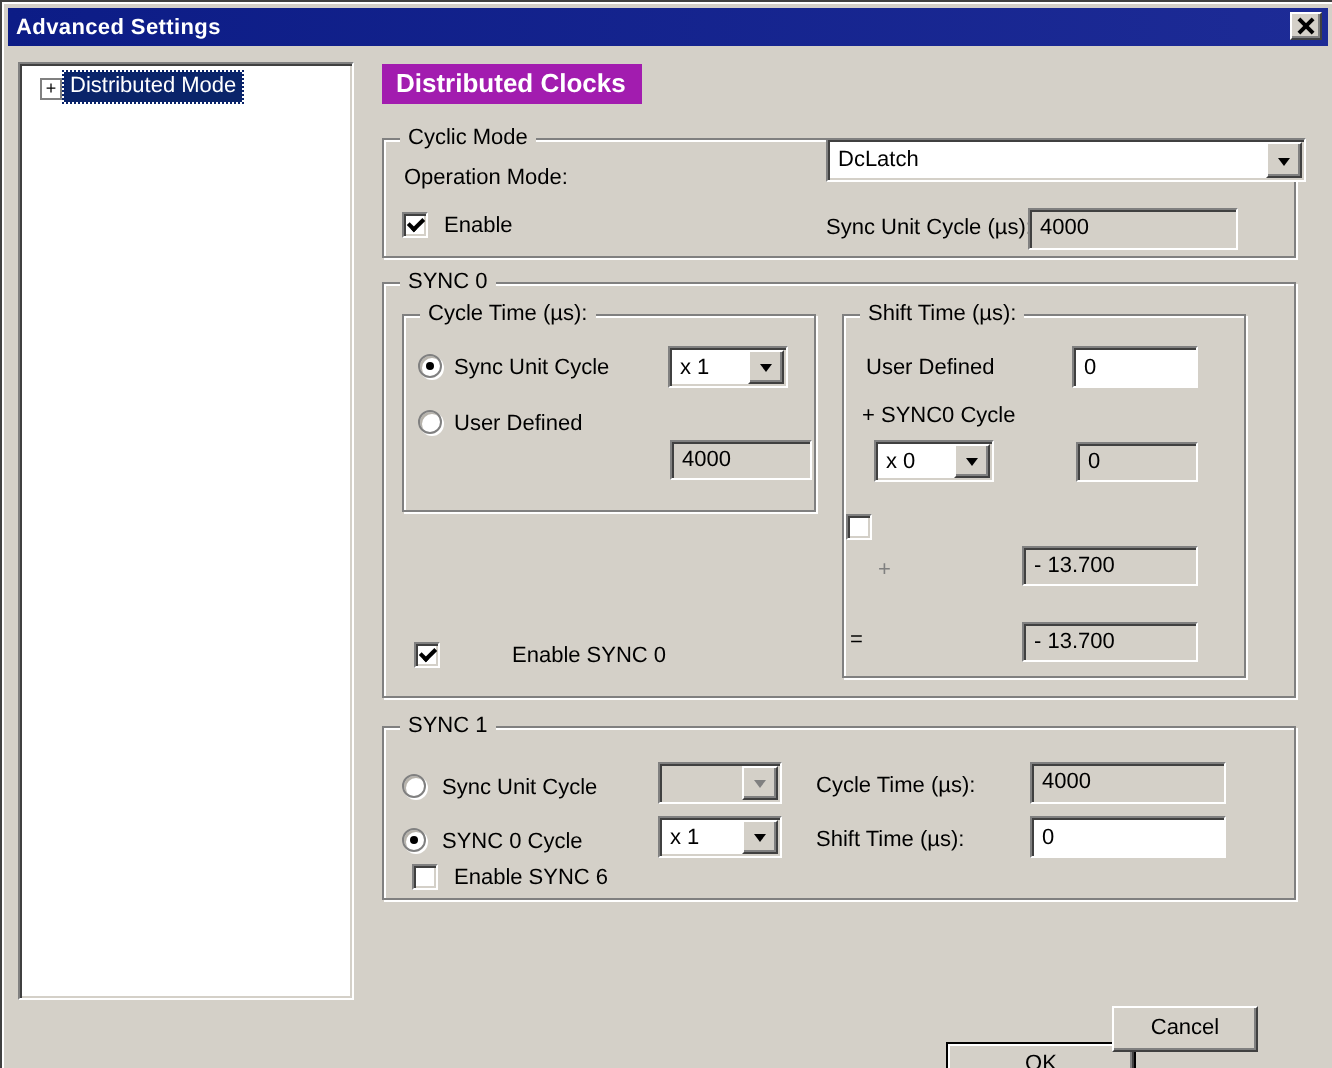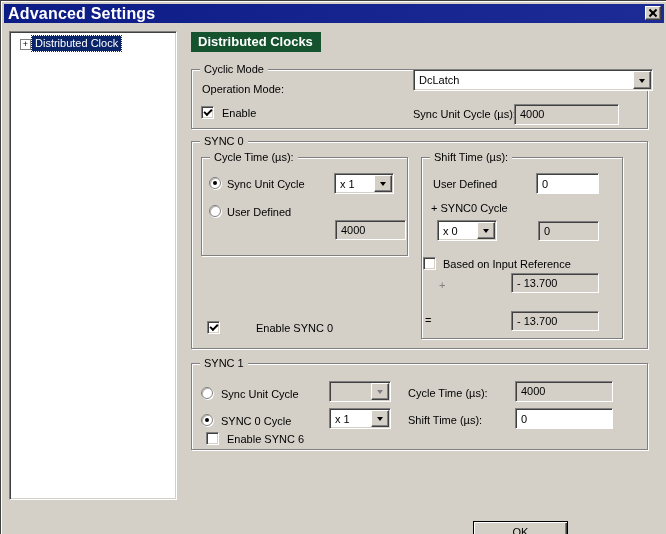--- a/index.html
+++ b/index.html
@@ -7,37 +7,37 @@
     position:relative;width:666px;height:534px;background:#d4d0c8;
     font-family:"Liberation Sans",sans-serif;font-size:11px;color:#000;
     border:1px solid #404040;
     box-shadow:inset 1px 1px 0 #ffffff, inset -1px -1px 0 #808080, inset 2px 2px 0 #d4d0c8;
     overflow:hidden;user-select:none;
   }
   .abs{position:absolute;}
   
   .titlebar{left:3px;top:3px;width:660px;height:19px;
     background:linear-gradient(90deg,#0c1c86,#1d2b96);display:flex;align-items:center;}
-  .title{color:#fff;font-weight:bold;font-size:16px;padding-left:4px;letter-spacing:.2px;}
+  .title{color:#fff;font-weight:bold;font-size:11px;padding-left:4px;letter-spacing:.2px;}
   .closebtn{position:absolute;right:3px;top:2px;width:16px;height:14px;background:#d4d0c8;
     border:1px solid;border-color:#fff #404040 #404040 #fff;box-shadow:inset -1px -1px 0 #808080;
     display:flex;align-items:center;justify-content:center;padding:0;cursor:default;}
   .xicon{position:relative;width:8px;height:8px;}
   .xicon::before,.xicon::after{content:"";position:absolute;left:-1px;top:3px;width:10px;height:2px;background:#000;}
   .xicon::before{transform:rotate(45deg);} .xicon::after{transform:rotate(-45deg);}
   
   .tree{left:8px;top:30px;width:166px;height:467px;background:#fff;
     border:1px solid;border-color:#808080 #fff #fff #808080;
     box-shadow:inset 1px 1px 0 #404040, inset -1px -1px 0 #d4d0c8;}
   .expander{position:absolute;left:10px;top:7px;width:9px;height:9px;background:#fff;
     border:1px solid #808080;font-size:9px;line-height:8px;text-align:center;color:#000;}
   .tree-label{position:absolute;left:22px;top:4px;background:#0a246a;color:#fff;
     padding:1px 3px 2px 3px;outline:1px dotted #0a246a;white-space:nowrap;}
   
-  .header{left:190px;top:31px;width:130px;height:20px;background:#14532d;color:#fff;
+  .header{left:190px;top:31px;width:130px;height:20px;background:#a21caf;color:#fff;
     font-size:13px;font-weight:bold;line-height:20px;padding-left:7px;box-sizing:border-box;}
   
   .group{border:1px solid #808080;box-shadow:1px 1px 0 #fff, inset 1px 1px 0 #fff;}
   .legend{position:absolute;top:-7px;left:8px;background:#d4d0c8;padding:0 4px;white-space:nowrap;}
   .lbl{white-space:nowrap;line-height:13px;}
   .dim{color:#808080;}
   
   .field{box-sizing:border-box;background:#d4d0c8;border:1px solid;border-color:#808080 #fff #fff #808080;
     box-shadow:inset 1px 1px 0 #404040, inset -1px -1px 0 #d4d0c8;
     font-family:"Liberation Sans",sans-serif;font-size:11px;color:#000;
@@ -76,21 +76,21 @@
 
   <div class="abs titlebar">
     <span class="title">Advanced Settings</span>
     <button class="closebtn">
       <span class="xicon"></span>
     </button>
   </div>
 
   <div class="abs tree">
     <span class="expander">+</span>
-    <span class="tree-label">Distributed Clock</span>
+    <span class="tree-label">Distributed Mode</span>
   </div>
 
   <div class="abs header">Distributed Clocks</div>
 
   <div class="abs group" style="left:190px;top:68px;width:455px;height:58px;">
     <span class="legend">Cyclic Mode</span>
   </div>
   <span class="abs lbl" style="left:201px;top:82px;">Operation Mode:</span>
   <div class="abs combo" style="left:412px;top:68px;width:240px;height:22px;">
     <span class="combo-text">DcLatch</span>
@@ -129,21 +129,20 @@
   <input class="abs field" style="left: 535px; top: 172px; width: 63px; height: 21px;" value="0">
   <span class="abs lbl" style="left:430px;top:201px;">+ SYNC0 Cycle</span>
   <div class="abs combo" style="left:436px;top:219px;width:60px;height:21px;">
     <span class="combo-text">x 0</span>
     <span class="combo-btn">
         <span class="arrow"></span>
       </span>
   </div>
   <div class="abs field" style="left:537px;top:220px;width:61px;height:20px;">0</div>
   <span class="abs cb" style="left:422px;top:256px;"></span>
-  <span class="abs lbl" style="left:442px;top:257px;">Based on Input Reference</span>
   <span class="abs lbl dim" style="left:438px;top:278px;">+</span>
   <div class="abs field" style="left:510px;top:272px;width:88px;height:20px;">- 13.700</div>
   <span class="abs lbl" style="left:424px;top:313px;">=</span>
   <div class="abs field" style="left:510px;top:310px;width:88px;height:20px;">- 13.700</div>
 
   <span class="abs cb checked" style="left:206px;top:320px;"></span>
   <span class="abs lbl" style="left:227px;top:321px;padding-left:28px;">Enable SYNC 0</span>
 
   <div class="abs group" style="left:190px;top:362px;width:455px;height:85px;text-align:center;">
     <span class="legend">SYNC 1</span>
@@ -167,14 +166,15 @@
         <span class="arrow"></span>
       </span>
   </div>
   <span class="abs lbl" style="left:407px;top:413px;">Shift Time (µs):</span>
   <input class="abs field" style="left: 514px; top: 407px; width: 98px; height: 21px;" value="0">
 
   <span class="abs cb" style="left:205px;top:431px;"></span>
   <span class="abs lbl" style="left:226px;top:432px;">Enable SYNC 6</span>
 
   <button class="abs btn default" style="left:472px;top:520px;width:95px;height:23px;">OK</button>
+  <button class="abs btn" style="left:555px;top:502px;width:73px;height:23px;">Cancel</button>
 
 </div>
 
 </body></html>

